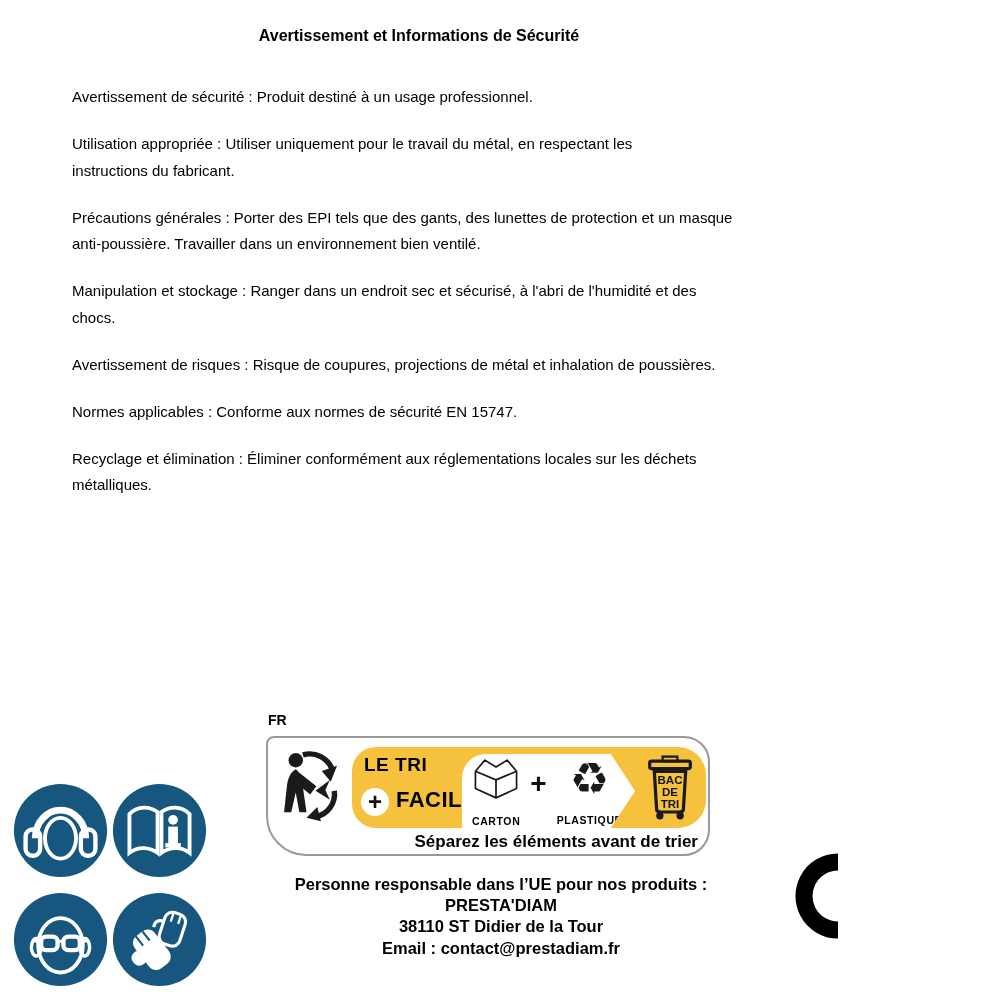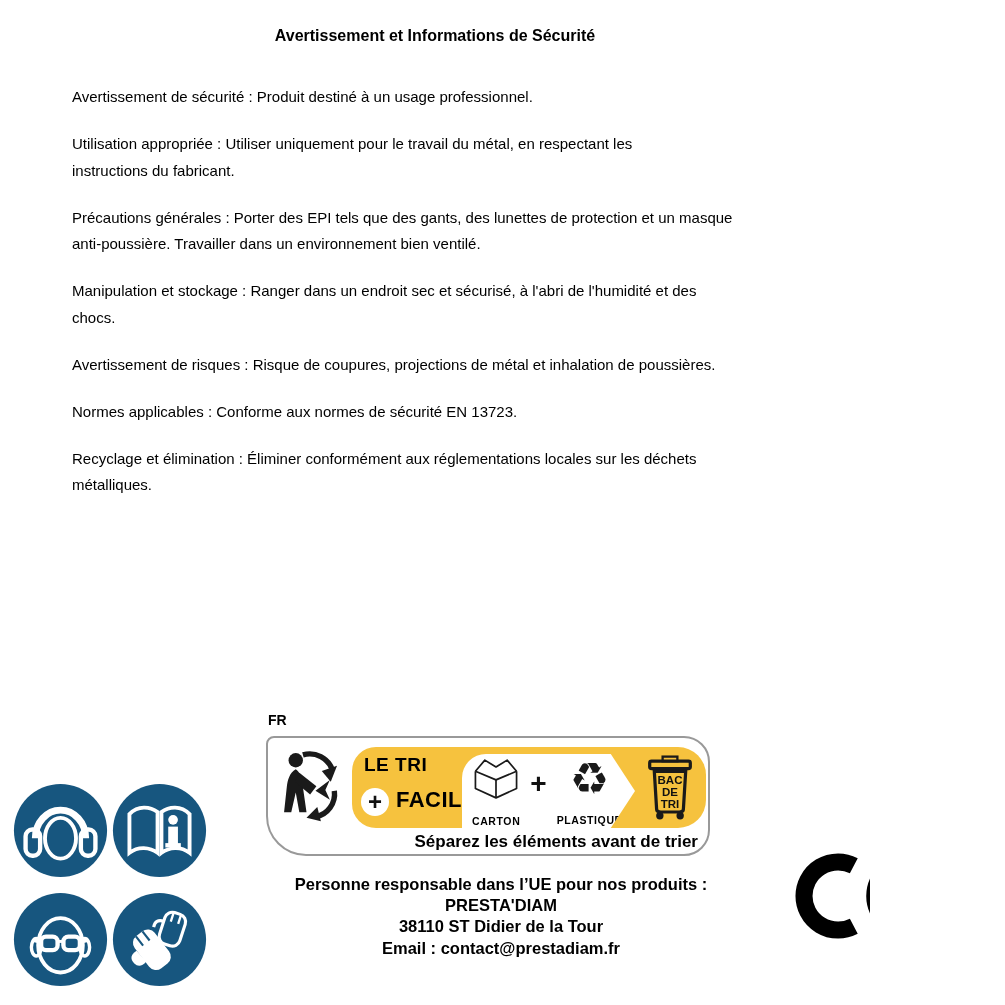--- a/index.html
+++ b/index.html
@@ -1,18 +1,18 @@
 <!DOCTYPE html>
 <html><head>
 <meta charset="utf-8">
 <style>
   html,body{margin:0;padding:0;background:#fff;}
   .page{
     position:relative;width:838px;height:1005px;background:#fff;overflow:hidden;
-    font-family:"Liberation Sans", sans-serif;color:#000;padding-left:32px;
+    font-family:"Liberation Sans", sans-serif;color:#000;
   }
   .title{
     position:absolute;top:27px;left:0;right:0;text-align:center;
     font-size:16px;font-weight:bold;
   }
   .body-text{position:absolute;top:84px;left:72px;right:36px;}
   .para{margin:0 0 20.5px 0;font-size:15px;line-height:26.5px;}
   .para .line{white-space:nowrap;}
 
   
@@ -85,21 +85,21 @@
       <div class="line">anti-poussière. Travailler dans un environnement bien ventilé.</div>
     </div>
     <div class="para">
       <div class="line">Manipulation et stockage : Ranger dans un endroit sec et sécurisé, à l'abri de l'humidité et des</div>
       <div class="line">chocs.</div>
     </div>
     <div class="para">
       <div class="line">Avertissement de risques : Risque de coupures, projections de métal et inhalation de poussières.</div>
     </div>
     <div class="para">
-      <div class="line">Normes applicables : Conforme aux normes de sécurité EN 13723.</div>
+      <div class="line">Normes applicables : Conforme aux normes de sécurité EN 15747.</div>
     </div>
     <div class="para">
       <div class="line">Recyclage et élimination : Éliminer conformément aux réglementations locales sur les déchets</div>
       <div class="line">métalliques.</div>
     </div>
   </div>
 
   <svg class="picto p-ear" viewBox="0 0 100 100">
     <circle cx="50" cy="50" r="48" fill="#17567F"></circle>
     <path d="M24 58 a26 29 0 0 1 52 0" fill="none" stroke="#fff" stroke-width="7"></path>

